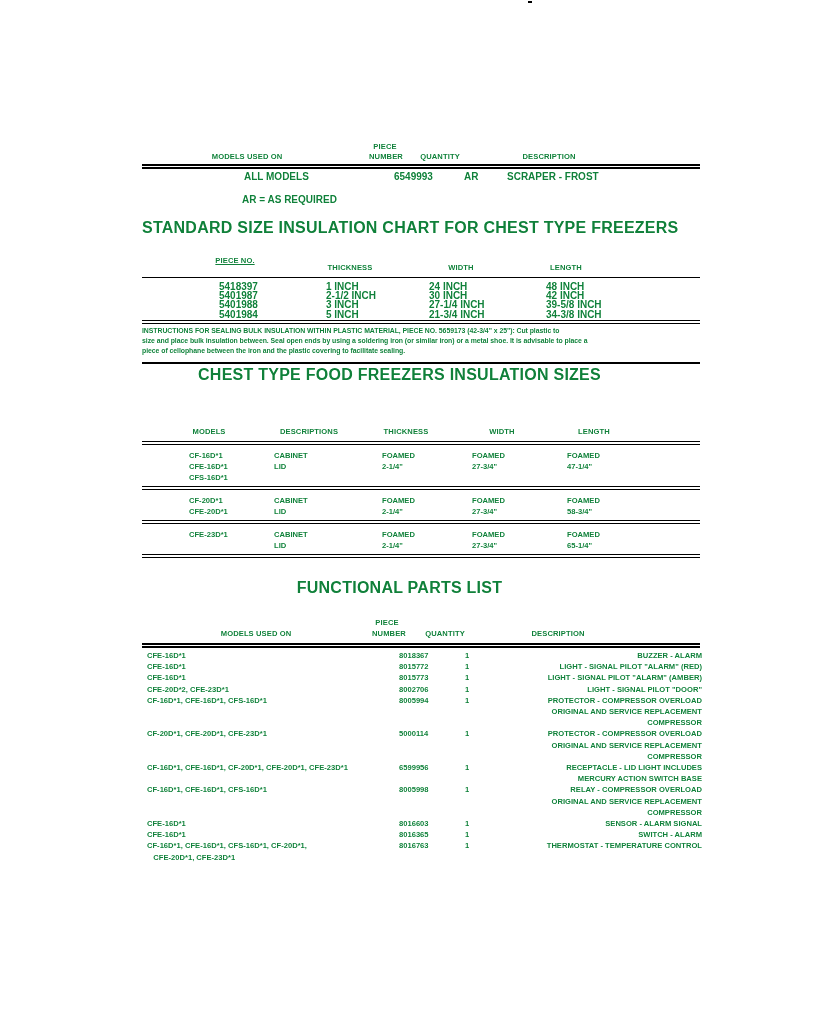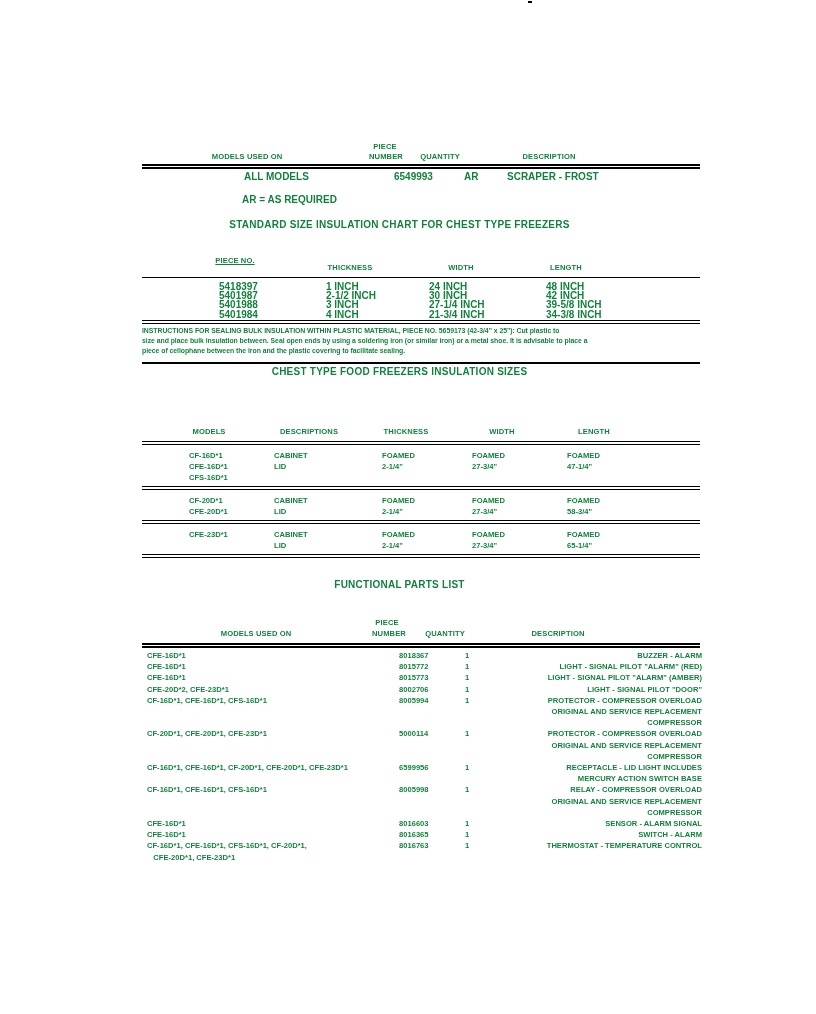--- a/index.html
+++ b/index.html
@@ -7,21 +7,21 @@
     position:relative;width:816px;height:1014px;background:#fff;
     font-family:"Liberation Sans","DejaVu Sans",sans-serif;
     color:#15803d;font-weight:700;overflow:hidden;
     filter:blur(0.22px) contrast(1.05);
     margin-left:14px;
   }
   .abs{position:absolute;}
   .ctr{transform:translateX(-50%);white-space:pre;}
   .hdr{font-size:7.6px;letter-spacing:.1px;white-space:pre;}
   .cell{font-size:10px;white-space:pre;}
-  .title{font-size:10px;letter-spacing:.25px;text-align:center;white-space:pre;}
+  .title{font-size:16px;letter-spacing:.25px;text-align:center;white-space:pre;}
   .rule-heavy{border-top:5px double #000;height:0;}
   .rule-dbl{border-top:4px double #000;height:0;}
   .rule-solid{border-top:2px solid #000;height:0;}
   .rule-thin{border-top:1.5px solid #000;height:0;}
 
   
   .clip-head{top:-6px;left:30px;width:520px;height:9px;overflow:hidden;font-size:8px;letter-spacing:2px;white-space:pre;}
   .head-mark{top:1px;left:514px;width:4px;height:2px;background:#000;}
 
   
@@ -96,21 +96,21 @@
 
       <div class="t2-row">
         <span class="cell t2-c0">5401988</span>
         <span class="cell t2-c1">3 INCH</span>
         <span class="cell t2-c2">27-1/4 INCH</span>
         <span class="cell t2-c3">39-5/8 INCH</span>
       </div>
 
       <div class="t2-row">
         <span class="cell t2-c0">5401984</span>
-        <span class="cell t2-c1">4 INCH</span>
+        <span class="cell t2-c1">5 INCH</span>
         <span class="cell t2-c2">21-3/4 INCH</span>
         <span class="cell t2-c3">34-3/8 INCH</span>
       </div>
     </div>
 
   <div class="abs rule-dbl" style="top:320px;left:128px;width:558px;"></div>
   <div class="abs instr">INSTRUCTIONS FOR SEALING BULK INSULATION WITHIN PLASTIC MATERIAL, PIECE NO. 5659173 (42-3/4" x 25"): Cut plastic to
 size and place bulk insulation between. Seal open ends by using a soldering iron (or similar iron) or a metal shoe. It is advisable to place a
 piece of cellophane between the iron and the plastic covering to facilitate sealing.</div>
   <div class="abs rule-solid" style="top:362px;left:128px;width:558px;"></div>

